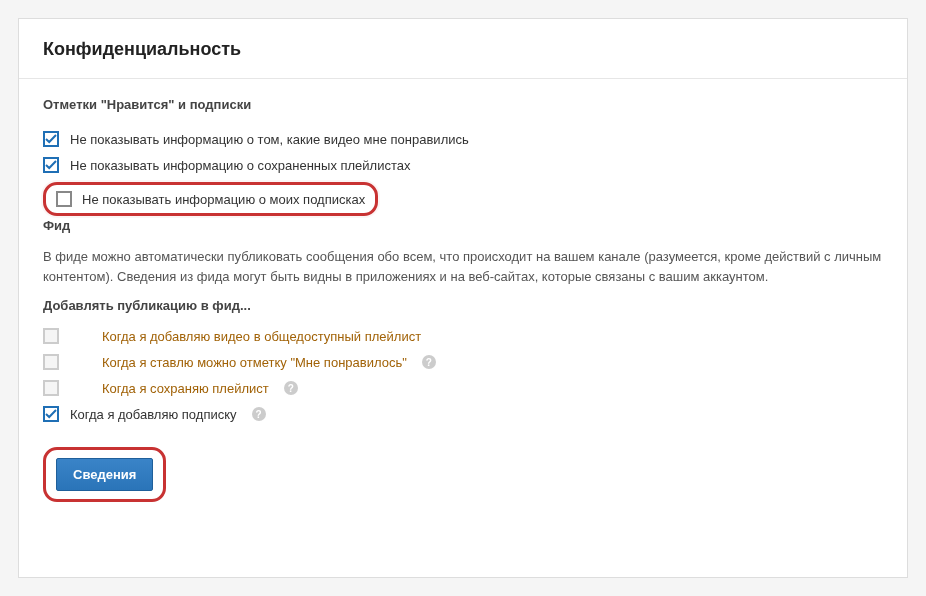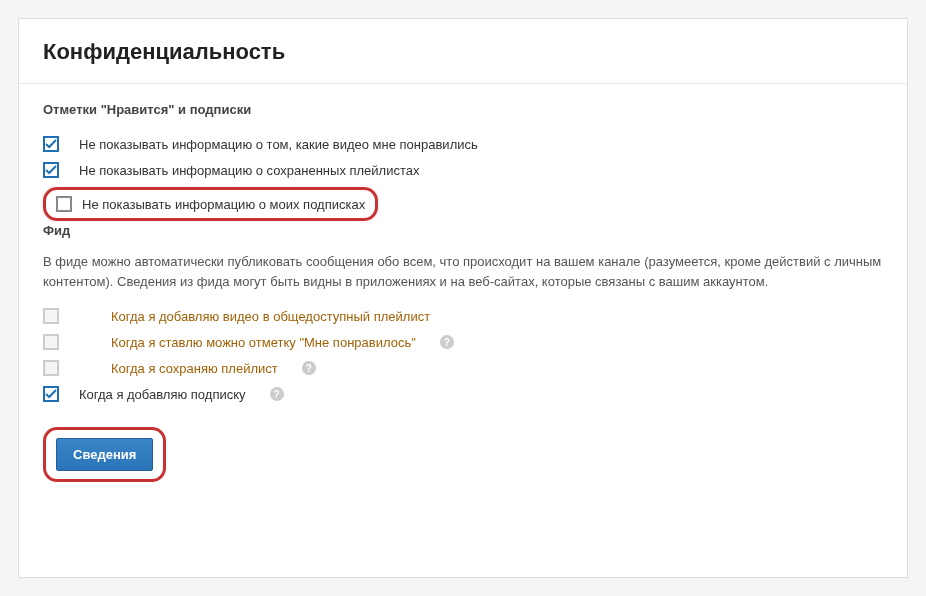--- a/index.html
+++ b/index.html
@@ -15,38 +15,38 @@
     border: 1px solid #ddd;
     width: 100%;
     height: 100%;
     position: relative;
   }
   .card-header {
     padding: 20px 24px 18px 24px;
     border-bottom: 1px solid #e6e6e6;
   }
   .card-header h1 {
-    font-size: 22px;
+    font-size: 18px;
     font-weight: 700;
     color: #222;
   }
   .card-body {
     padding: 18px 24px 24px 24px;
   }
   .section-title {
     font-size: 13px;
     font-weight: 700;
     color: #444;
     margin-bottom: 14px;
   }
   .section-title.mt { }
   .row {
     display: flex;
     align-items: center;
-    gap: 20px;
+    gap: 11px;
     padding: 5px 0;
   }
   .checkbox {
     width: 16px;
     height: 16px;
     border: 2px solid #888;
     display: inline-flex;
     align-items: center;
     justify-content: center;
     background: #fff;
@@ -155,20 +155,21 @@
       <div class="callout">
         <span class="checkbox">
           
         </span>
         <span class="row-label">Не показывать информацию о моих подписках</span>
       </div>
     </div>
 
     <div class="section-title mt">Фид</div>
     <div class="desc">В фиде можно автоматически публиковать сообщения обо всем, что происходит на вашем канале (разумеется, кроме действий с личным контентом). Сведения из фида могут быть видны в приложениях и на веб-сайтах, которые связаны с вашим аккаунтом.</div>
+    <div class="subheading">Добавлять публикацию в фид...</div>
 
     <div class="row">
       <span class="checkbox disabled">
         
       </span>
       <span class="row-label disabled">Когда я добавляю видео в общедоступный плейлист</span>
     </div>
 
     <div class="row">
       <span class="checkbox disabled">

